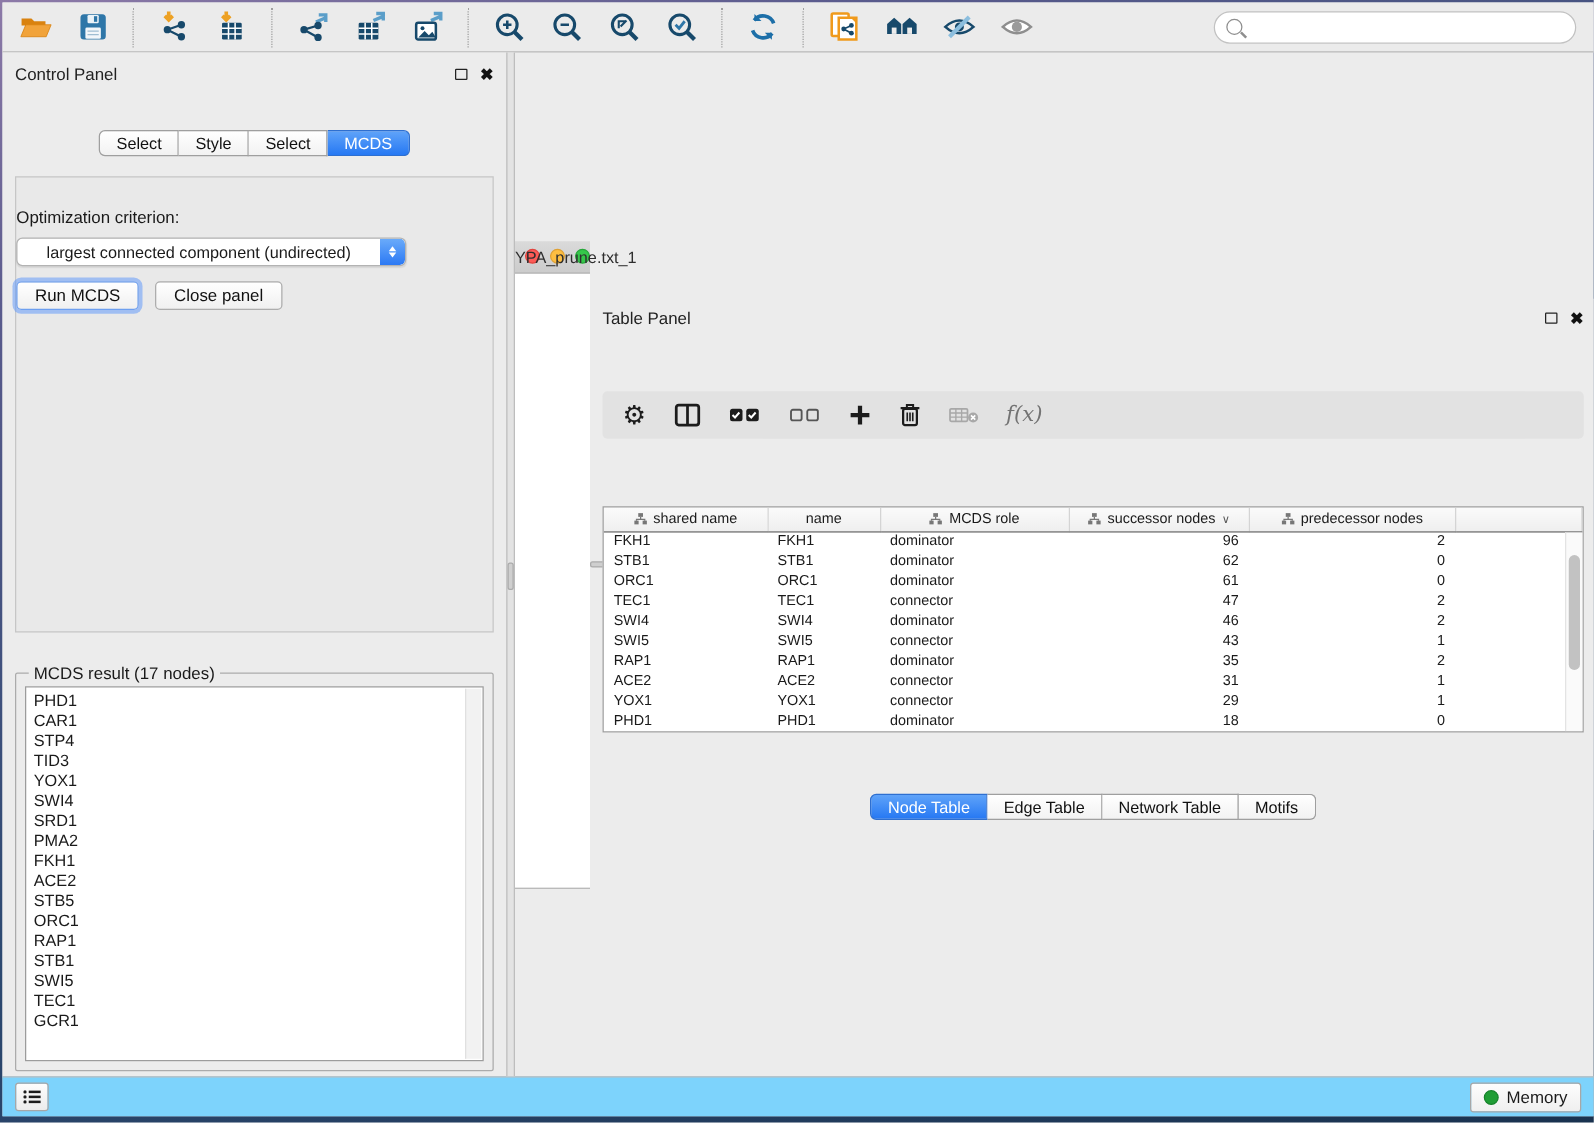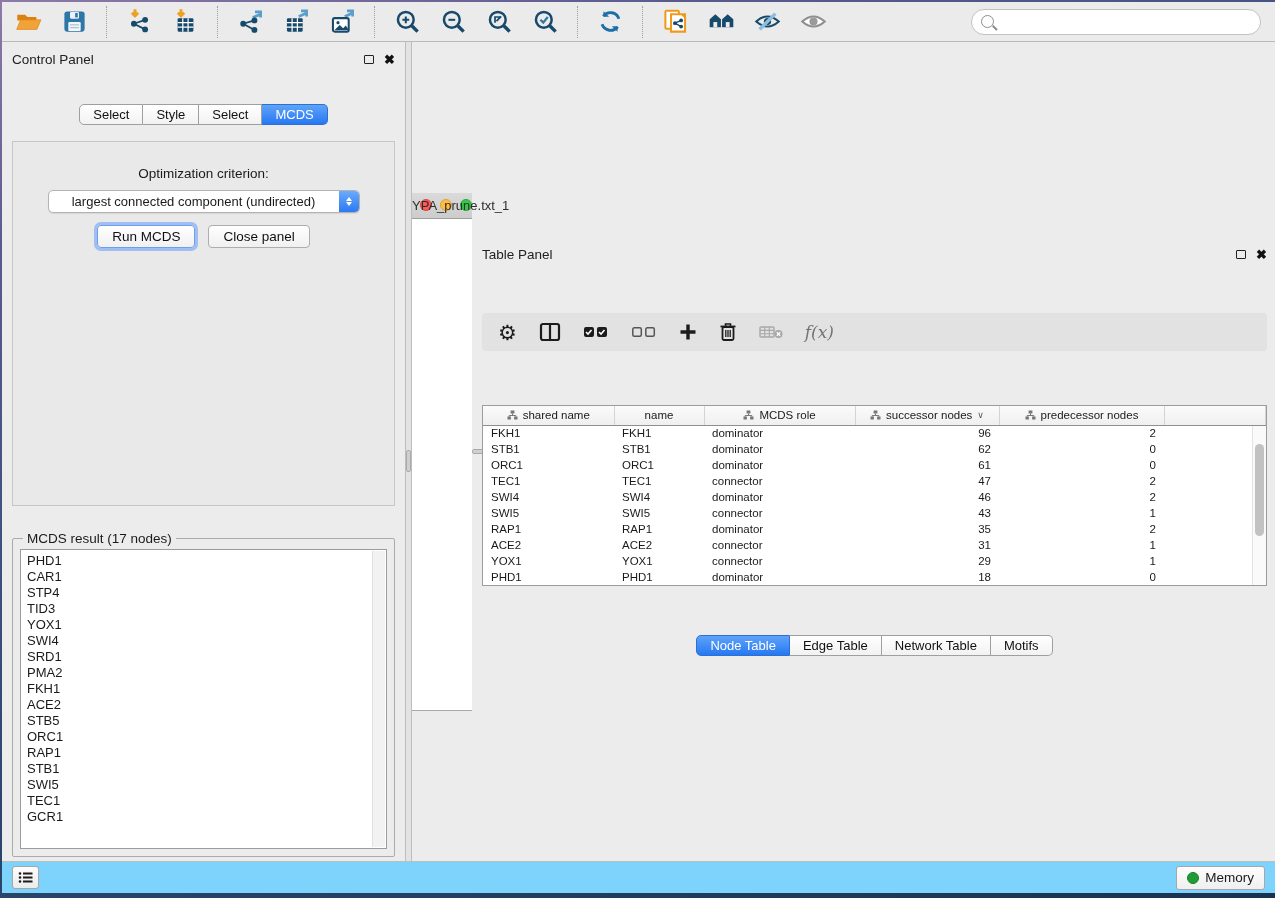--- a/index.html
+++ b/index.html
@@ -39,21 +39,21 @@
 
   .tabrow { display:flex; justify-content:center; margin:8px 0 0 0; flex:0 0 auto; position:relative; z-index:2; }
   .seg { display:flex; }
   .seg .tab { border:1px solid #9f9f9f; border-left-width:0; background:linear-gradient(#ffffff,#f2f2f2);
               padding:2px 13px; font-size:13px; height:21px; display:flex; align-items:center; color:#111; }
   .seg .tab:first-child { border-left-width:1px; border-radius:5px 0 0 5px; }
   .seg .tab:last-child { border-radius:0 5px 5px 0; }
   .seg .tab.sel { background:linear-gradient(#5fa3f9,#2678f3); border-color:#2e6fd0; color:#fff; }
 
   .cbody { border:1px solid #c6c6c6; background:#e9e9e9; margin-top:-10px; padding-top:24px;
-           flex:0 0 auto; height:365px; display:flex; flex-direction:column; align-items:center; }
+           flex:0 0 auto; height:365px; display:flex; flex-direction:column; }
   .optlabel { font-size:13.5px; margin-bottom:9px; }
   .dropdown { width:312px; height:23px; background:#fff; border:1px solid #b3b3b3; border-radius:5px;
               display:flex; align-items:stretch; overflow:hidden; box-shadow:0 1px 1px rgba(0,0,0,.08); }
   .dropdown .dval { flex:1; display:flex; align-items:center; justify-content:center; font-size:13px; padding:0 4px; white-space:nowrap; }
   .dropdown .dcap { width:20px; background:linear-gradient(#6aabfa,#2c79f4); display:flex; flex-direction:column;
                     align-items:center; justify-content:center; gap:1px; border-radius:0 4px 4px 0; }
   .chev { width:0; height:0; border-left:3.5px solid transparent; border-right:3.5px solid transparent; }
   .chev.up { border-bottom:4px solid #fff; } .chev.dn { border-top:4px solid #fff; }
   .btnrow { display:flex; gap:13px; margin-top:12px; }
   .btn { height:23px; padding:0 14px; background:linear-gradient(#ffffff,#f0f0f0); border:1px solid #adadad;

